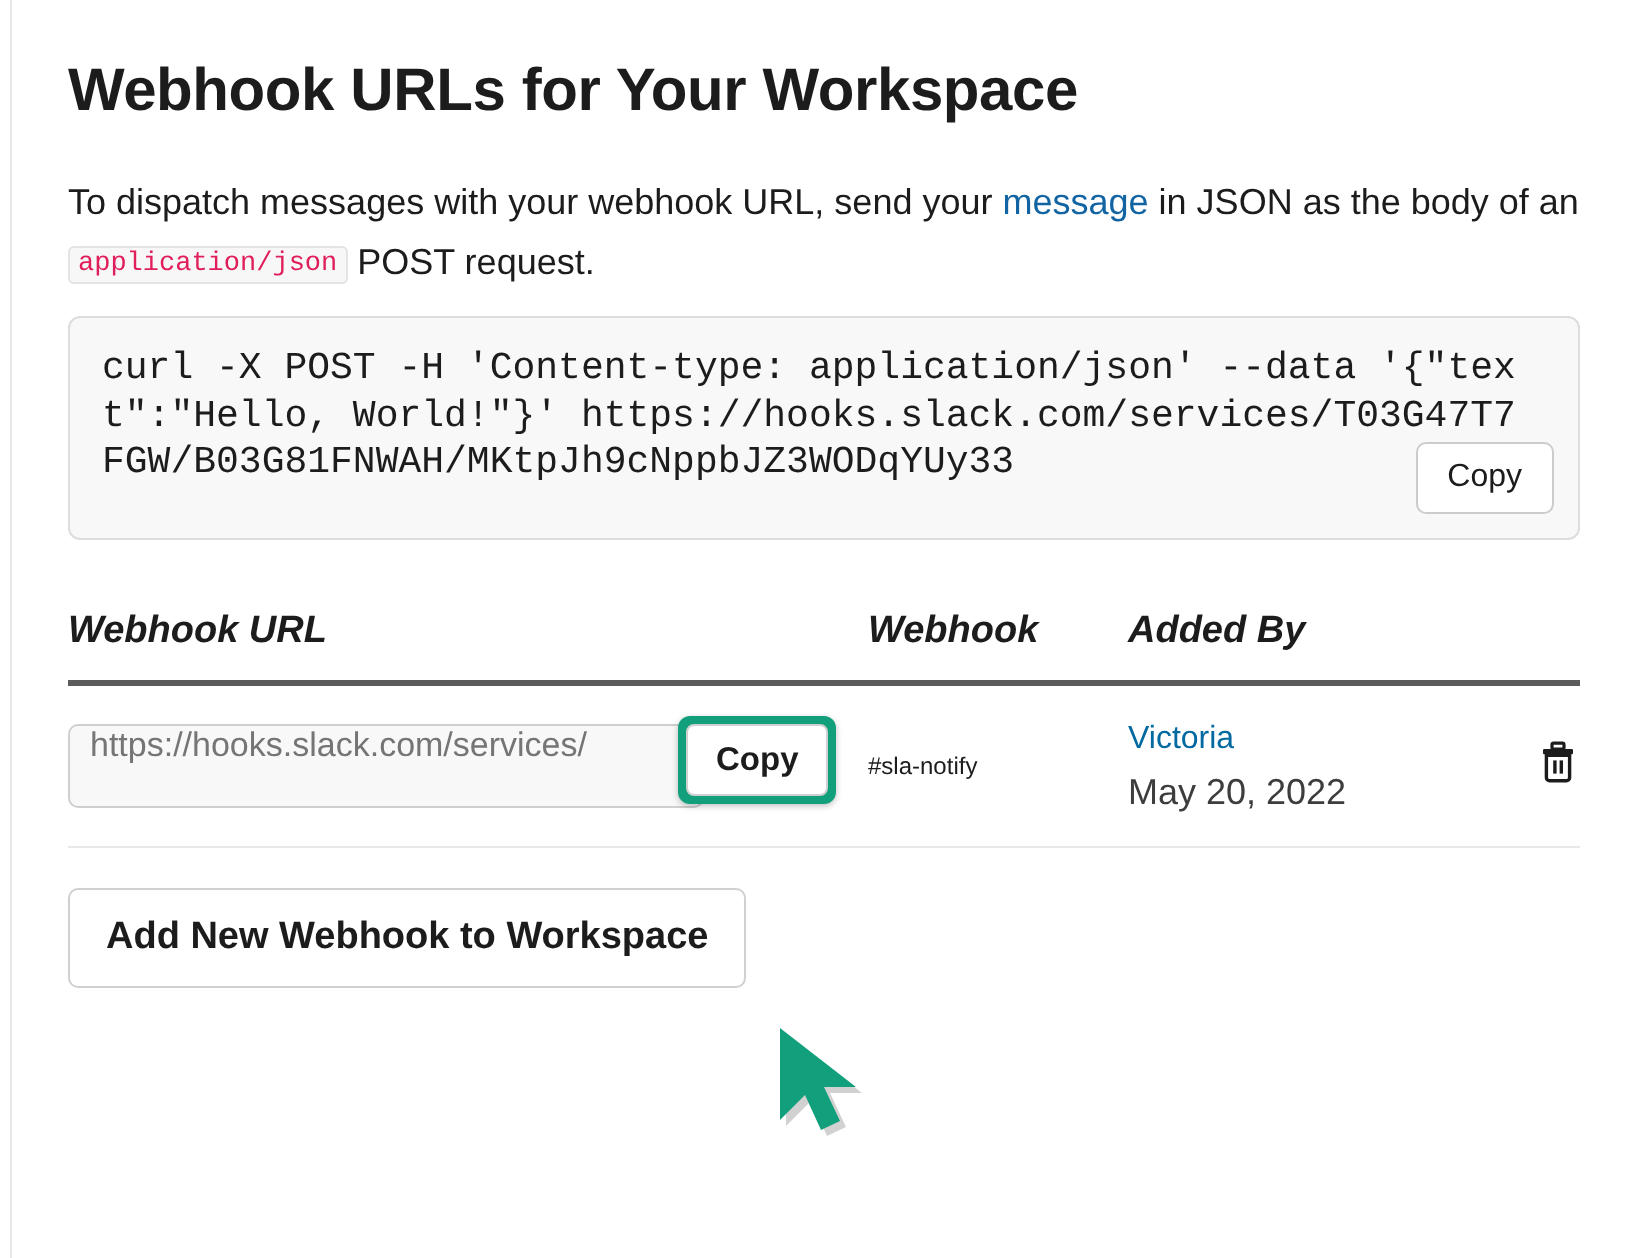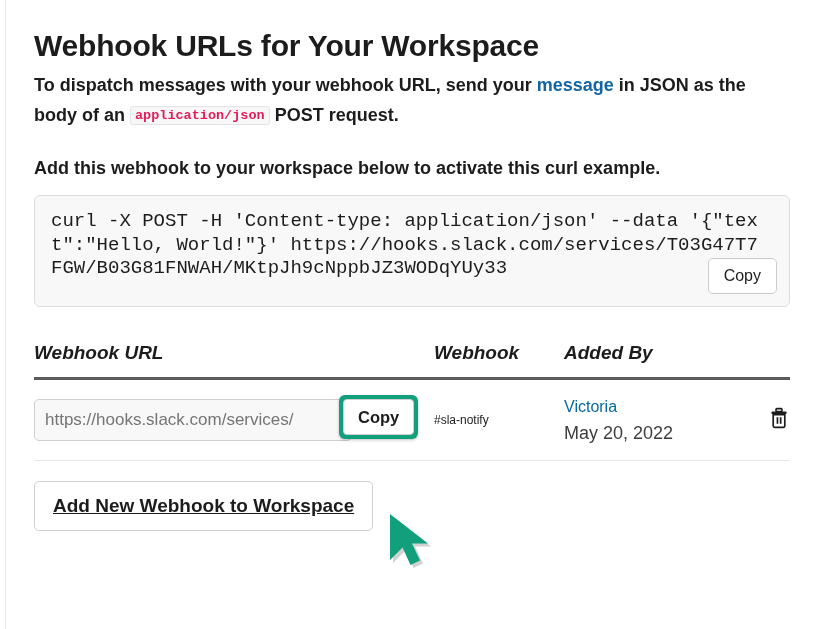--- a/index.html
+++ b/index.html
@@ -45,23 +45,23 @@
     font-weight: 700;
     letter-spacing: -0.2px;
     margin: 0;
     padding-top: 28px;
     color: #1d1c1d;
   }
 
   p.para {
     font-size: 18px;
     line-height: 30px;
-    margin: 6px 0 0 0;
-    color: #1d1c1d;
-    font-weight: 700;
+    margin: 22px 0 0 0;
+    color: #1d1c1d;
+    font-weight: 400;
   }
   p.para.second {
     margin-top: 23px;
   }
 
   a.link {
     color: #1264a3;
     text-decoration: none;
   }
 
@@ -149,21 +149,21 @@
     height: 80px;
   }
 
   .url-cell-inner {
     position: relative;
     display: inline-block;
   }
   .url-input-wrap {
     position: relative;
     display: inline-flex;
-    align-items: center;
+    align-items: flex-start;
     width: 318px;
     height: 42px;
     background: #f8f8f8;
     border: 1px solid #cfcfcf;
     border-radius: 5px;
     box-sizing: border-box;
     padding: 0 10px;
     overflow: hidden;
   }
   .url-input {
@@ -238,21 +238,20 @@
     background: #ffffff;
     border: 1px solid #d0d0d0;
     border-radius: 5px;
     font-family: "Liberation Sans", sans-serif;
     font-size: 19px;
     font-weight: 700;
     line-height: 24px;
     color: #1d1c1d;
     padding: 12px 18px;
     cursor: pointer;
-    text-decoration: underline;
   }
 
   
   .annot-cursor {
     position: absolute;
     left: 386px;
     top: 512px;
     width: 58px;
     height: 58px;
     pointer-events: none;
@@ -264,21 +263,20 @@
 <div class="page">
 
   <div class="left-rule"></div>
 
   <div class="content">
 
     <h1 class="title">Webhook URLs for Your Workspace</h1>
 
     <p class="para"><span>To dispatch messages with your webhook URL, send your </span><a class="link" href="#">message</a><span> in JSON as the body of an </span><code class="inline">application/json</code><span> POST request.</span></p>
 
-    <p class="para second">Add this webhook to your workspace below to activate this curl example.</p>
 
 
     <div class="code-block">
       <pre>curl -X POST -H 'Content-type: application/json' --data '{"text":"Hello, World!"}' https://hooks.slack.com/services/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</pre>
       <button class="copy-btn-code">Copy</button>
     </div>
 
     <table class="hooks">
       <thead>
         <tr>

